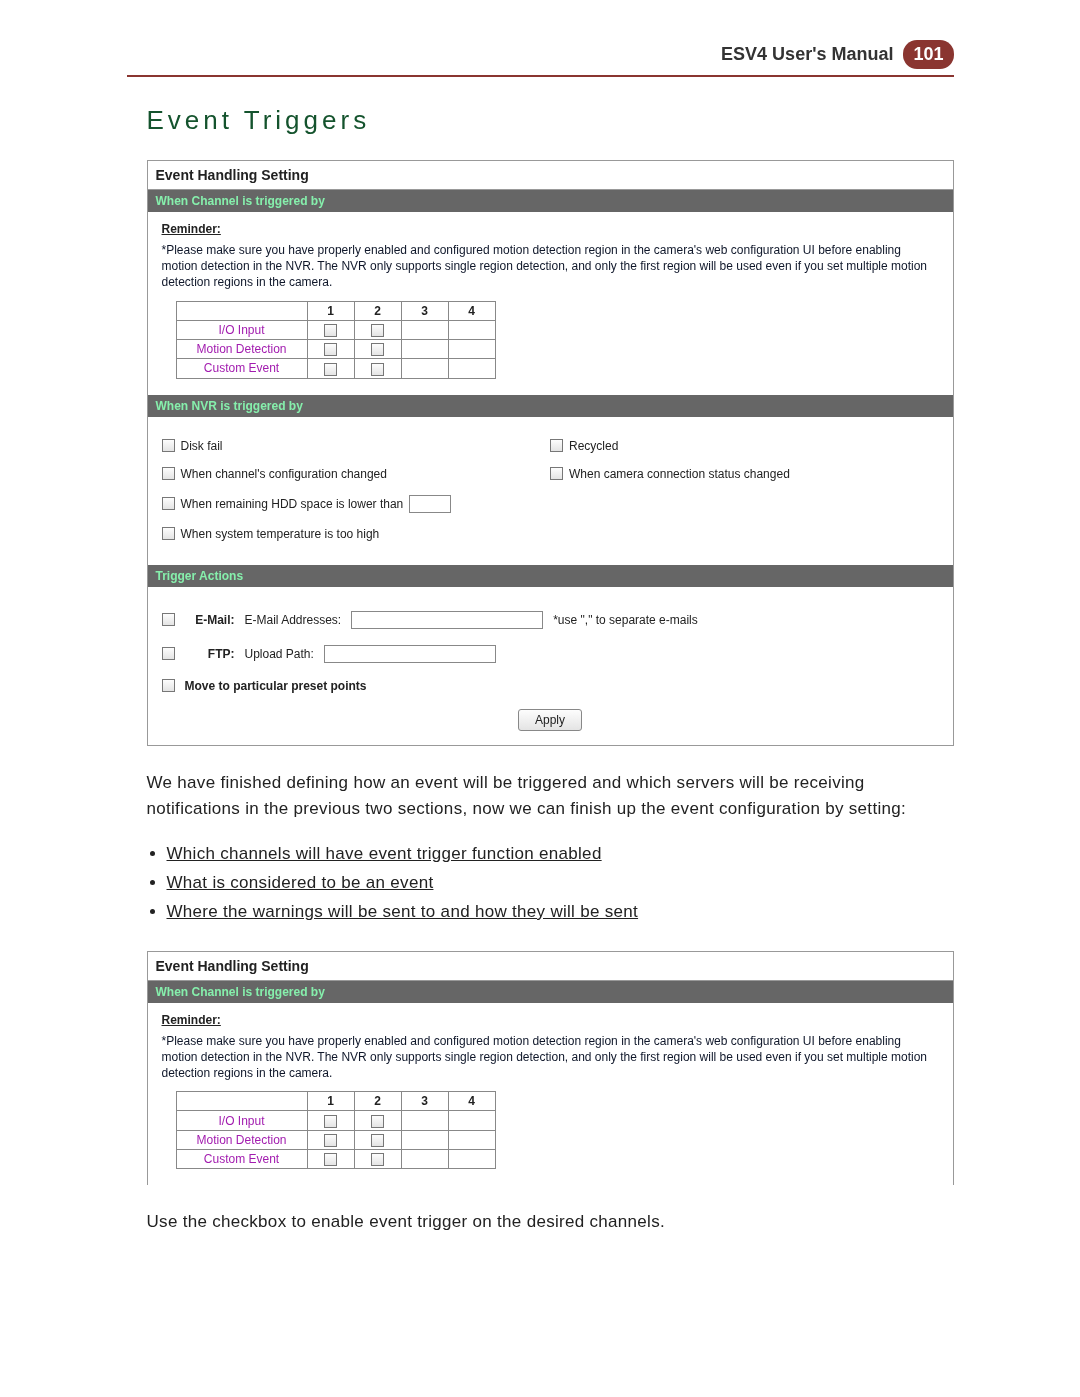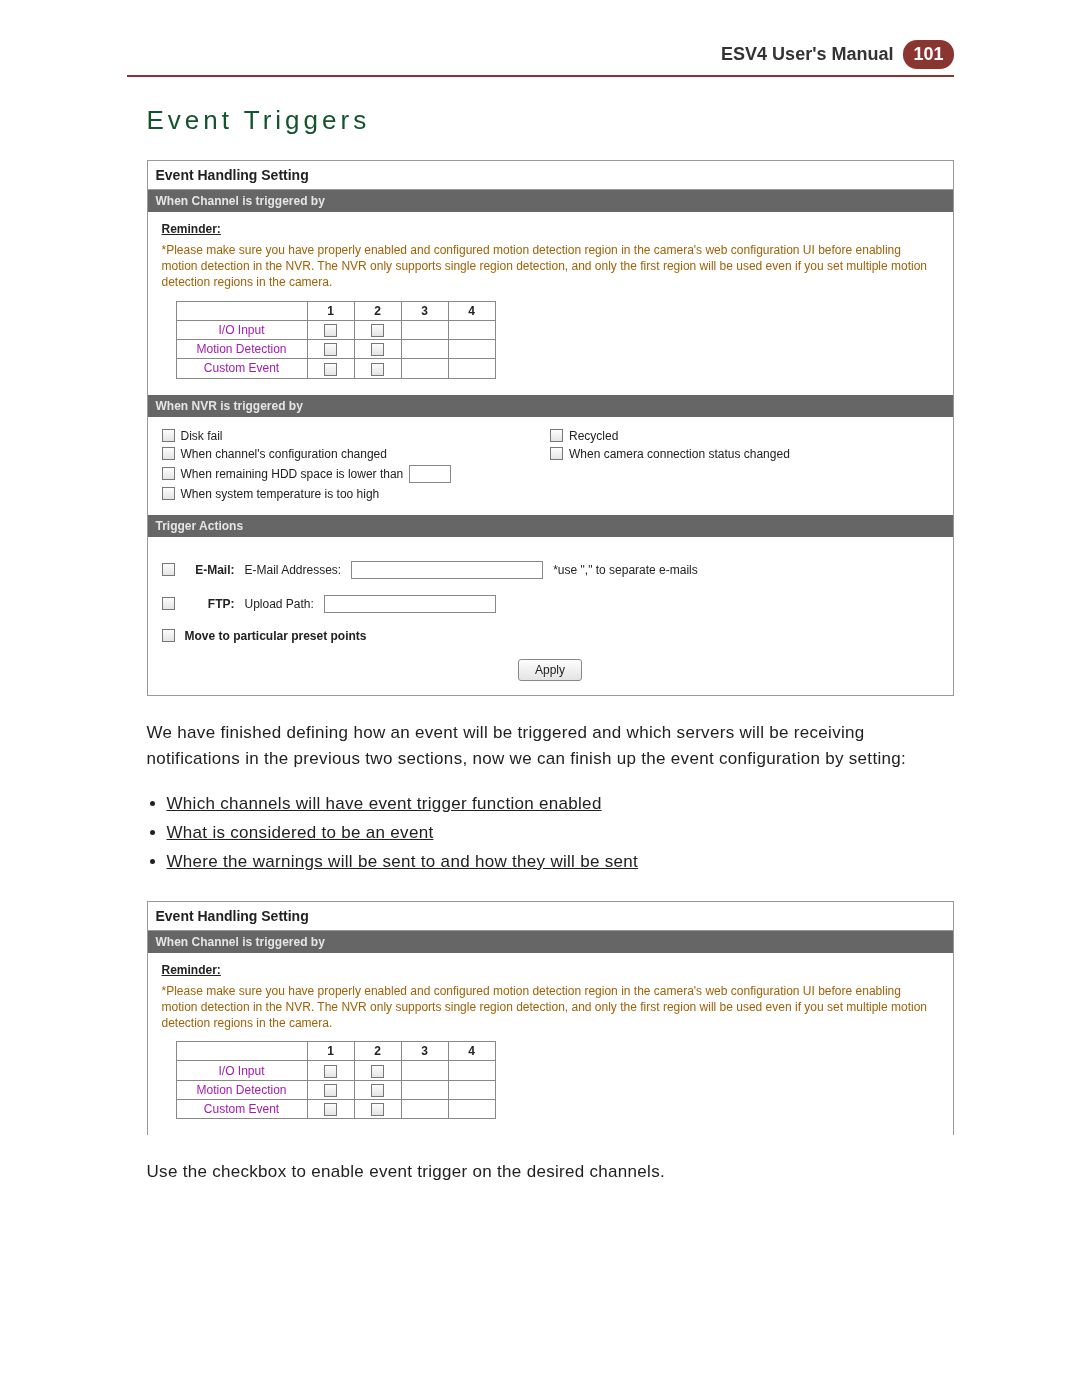--- a/index.html
+++ b/index.html
@@ -3,30 +3,30 @@
 <meta charset="utf-8">
 <style>
   html,body{margin:0;padding:0;background:#fff;font-family:Verdana,Geneva,sans-serif;color:#222;}
   .page{width:987px;margin:0 auto;background:#fff;min-height:1397px;box-sizing:border-box;padding:40px 80px 40px 80px;}
   .hdr{border-bottom:2px solid #8a3530;padding-bottom:6px;margin-bottom:28px;display:flex;justify-content:flex-end;align-items:center;gap:0;}
   .hdr-title{font-weight:bold;font-size:18px;color:#333;padding-right:10px;}
   .hdr-page{background:#8a3530;color:#fff;font-weight:bold;font-size:18px;padding:4px 10px;border-radius:14px;}
   h1.sect{color:#14532d;font-weight:normal;letter-spacing:4px;font-size:26px;margin:0 0 24px 20px;}
   .panel{border:1px solid #999;margin:0 0 24px 20px;}
   .panel-title{font-weight:bold;font-size:14px;padding:6px 8px;background:#fff;border-bottom:1px solid #999;}
-  .bar{background:#666;color:#e5e5e5;font-weight:bold;font-size:12px;padding:4px 8px;}
+  .bar{background:#666;color:#86efac;font-weight:bold;font-size:12px;padding:4px 8px;}
   .rem{padding:10px 14px 6px 14px;font-size:12px;}
   .rem u{font-weight:bold;text-decoration:underline;}
-  .rem p{margin:6px 3px 10px 0;line-height:1.35;color:#a16207;}
+  .rem p{margin:6px 3px 10px 0;line-height:1.35;color:#0f172a;}
   table.chan{border-collapse:collapse;margin:6px 0 10px 14px;font-size:12px;}
   table.chan th,table.chan td{border:1px solid #888;padding:2px 10px;text-align:center;min-width:26px;}
   table.chan td.lbl{text-align:center;color:#a21caf;min-width:110px;}
   .cb{display:inline-block;width:11px;height:11px;border:1px solid #777;background:linear-gradient(#fdfdfd,#e4e4e4);vertical-align:middle;}
   .nvr{padding:8px 14px 10px 14px;font-size:12px;}
-  .nvr-row{display:flex;margin:4px 0;}
+  .nvr-row{display:flex;margin:14px 0;}
   .nvr-col{flex:1;display:flex;align-items:center;gap:6px;}
   .inp{border:1px solid #888;height:16px;background:#fff;display:inline-block;}
   .act{padding:8px 14px 14px 14px;font-size:12px;}
   .act-row{display:flex;align-items:center;gap:10px;margin:16px 0;}
   .act-row .albl{font-weight:bold;min-width:50px;text-align:right;}
   .btn{display:inline-block;border:1px solid #888;background:linear-gradient(#fdfdfd,#e4e4e4);padding:3px 16px;font-size:12px;border-radius:3px;cursor:pointer;}
   .center{text-align:center;margin-top:8px;}
   .body-txt{font-size:17px;line-height:1.55;margin:18px 0 18px 20px;color:#222;letter-spacing:0.3px;}
   ul.bul{margin:0 0 24px 40px;padding:0;font-size:17px;line-height:1.7;letter-spacing:0.3px;}
   ul.bul li{margin:0;text-decoration:underline;}

